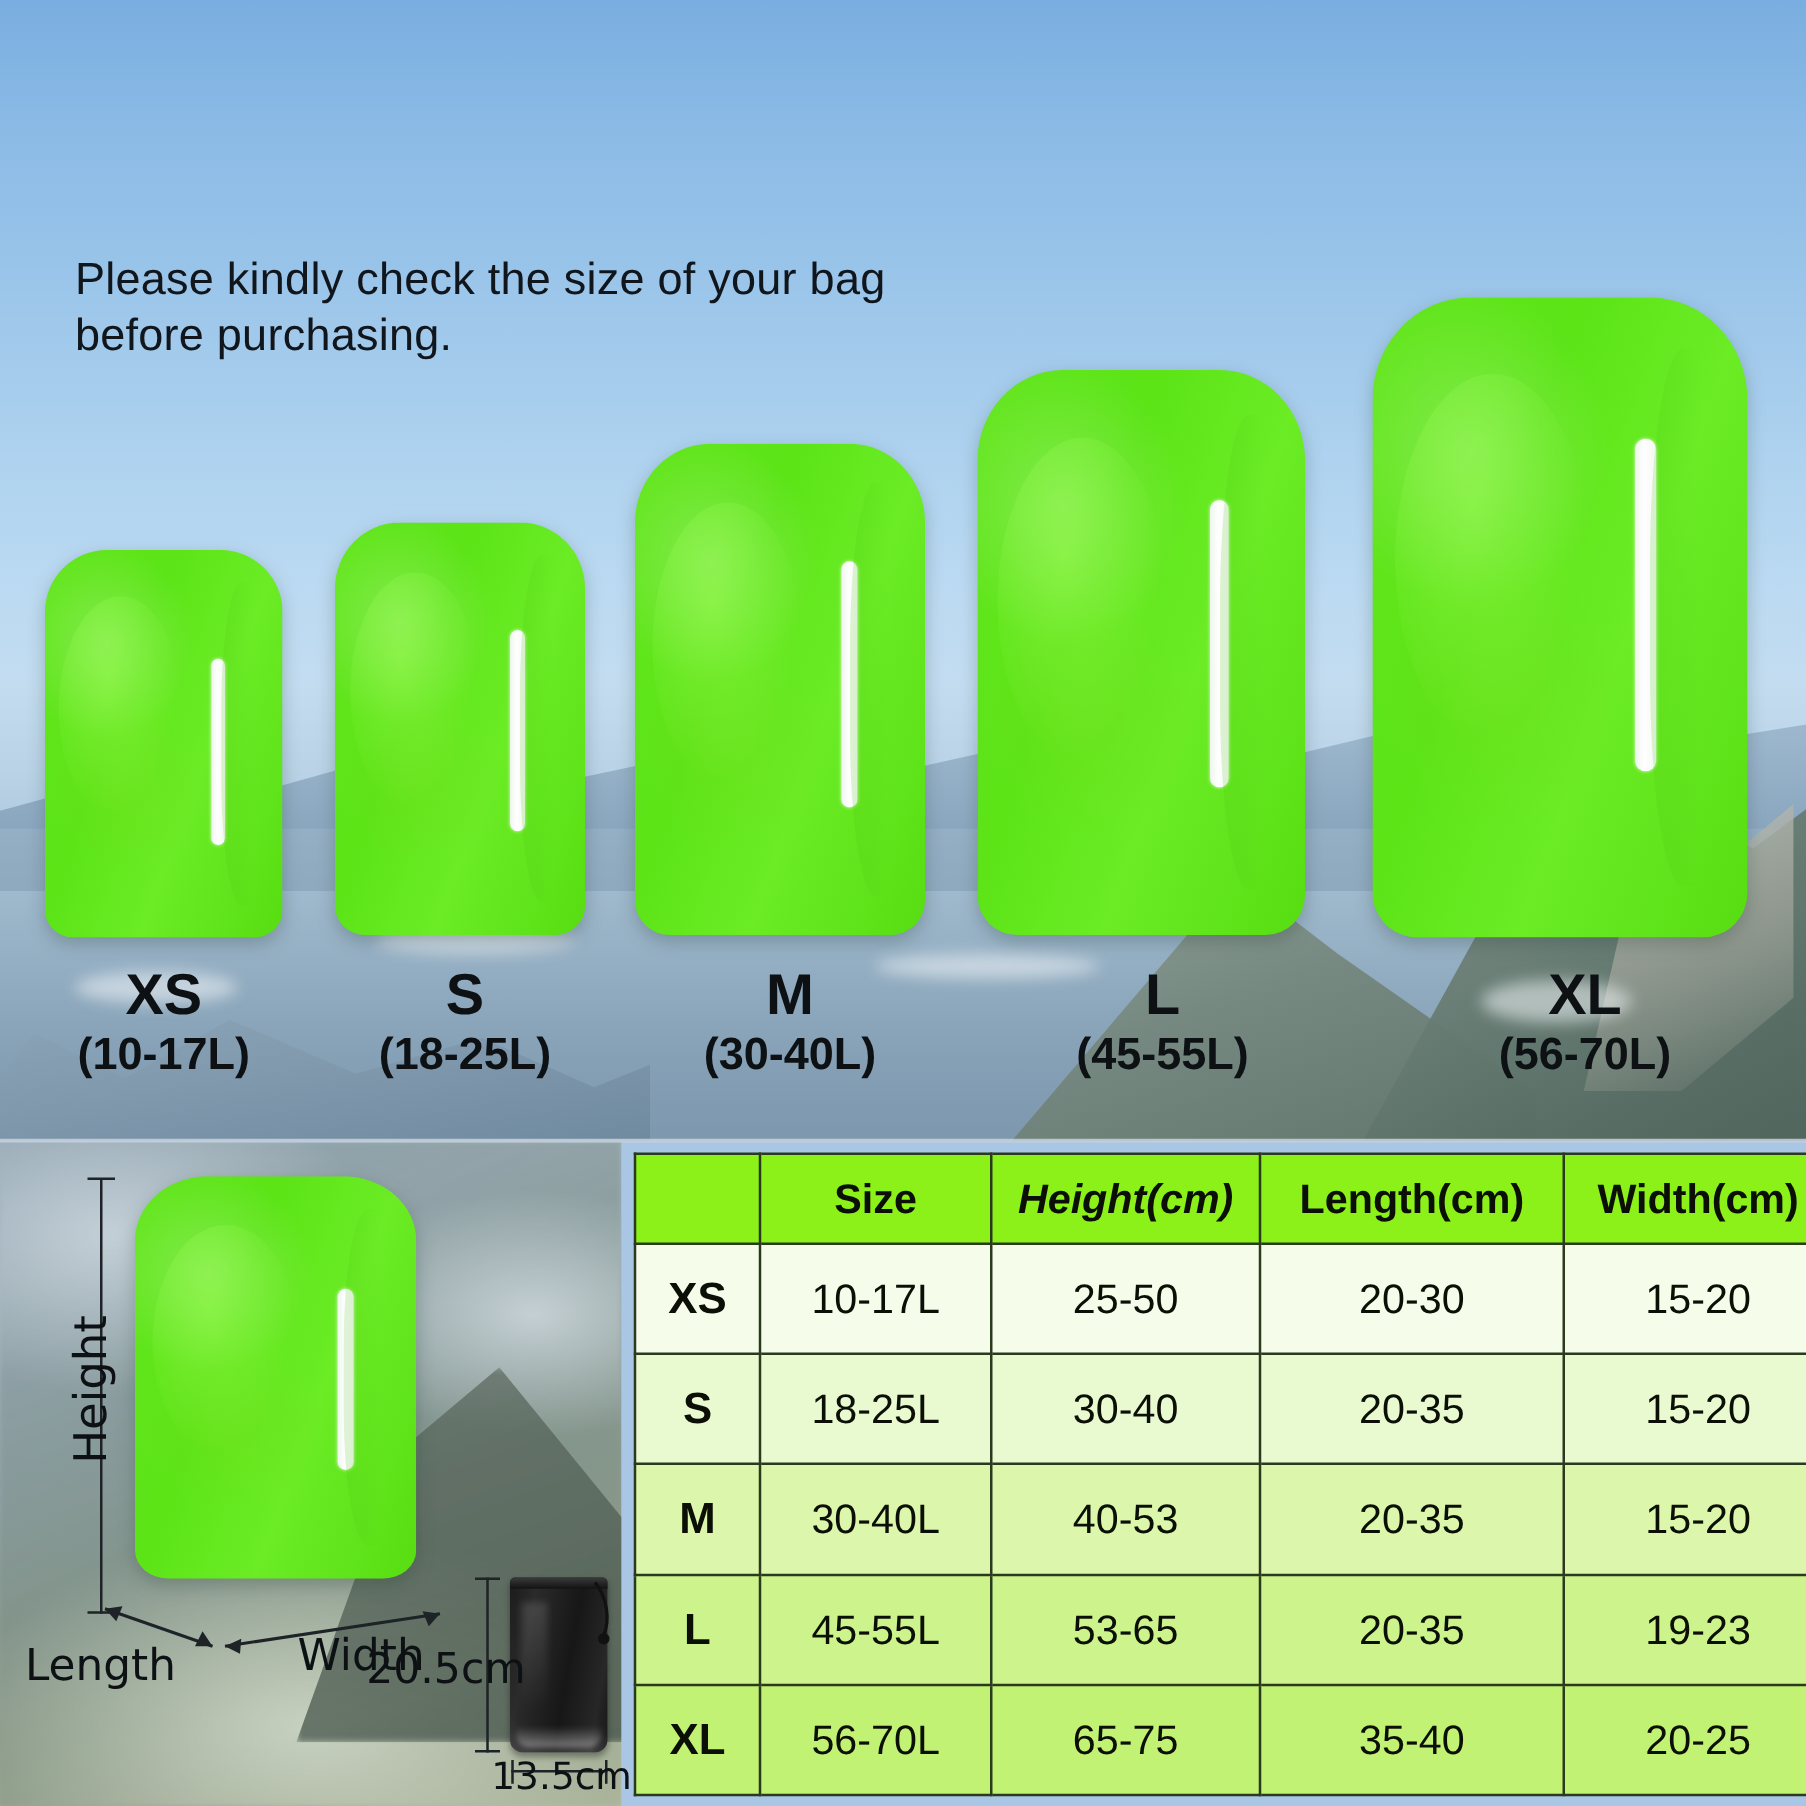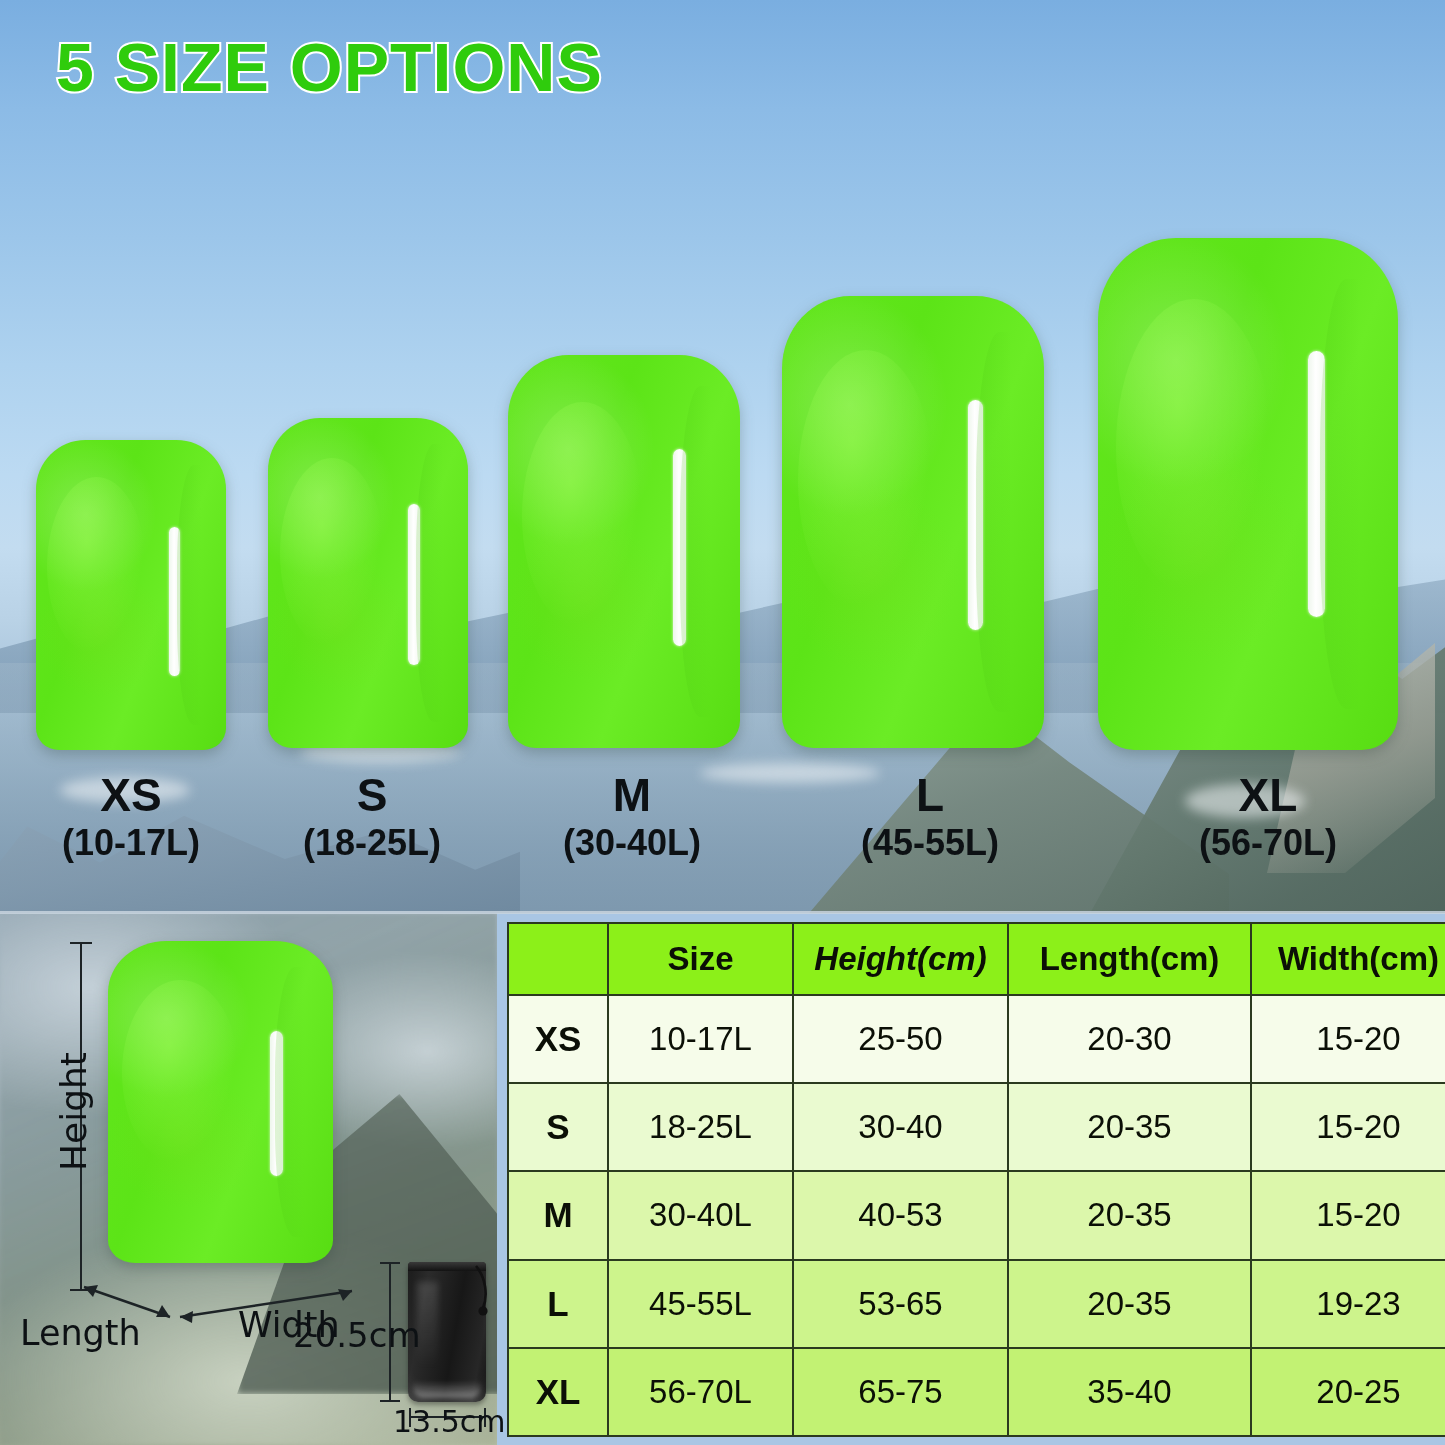--- a/index.html
+++ b/index.html
@@ -214,23 +214,24 @@
     <div class="mtn-mid"></div>
     <div class="mtn-right"></div>
     <div class="mtn-right-rock"></div>
     <div class="snow-patch" style="left:60px;  bottom:110px; width:130px; height:26px;"></div>
     <div class="snow-patch" style="left:300px; bottom:150px; width:160px; height:22px;"></div>
     <div class="snow-patch" style="left:700px; bottom:130px; width:180px; height:20px;"></div>
     <div class="snow-patch" style="right:140px; bottom:95px; width:120px; height:34px;"></div>
   </div>
 
   <div id="title-block">
-    <div class="title-line">5 SIZE OPTIONS</div>
   </div>
   <div id="subtitle">
+    <div>Please kindly check the size of your bag</div>
+    <div>before purchasing.</div>
   </div>
 
   <div class="bag" style="left:36px; top:440px; width:190px; height:310px;">
     <div class="strip" style="left:70%; top:28%; width:11px; height:48%;"></div>
   </div>
 
   <div class="bag" style="left:268px; top:418px; width:200px; height:330px;">
     <div class="strip" style="left:70%; top:26%; width:12px; height:49%;"></div>
   </div>
 

